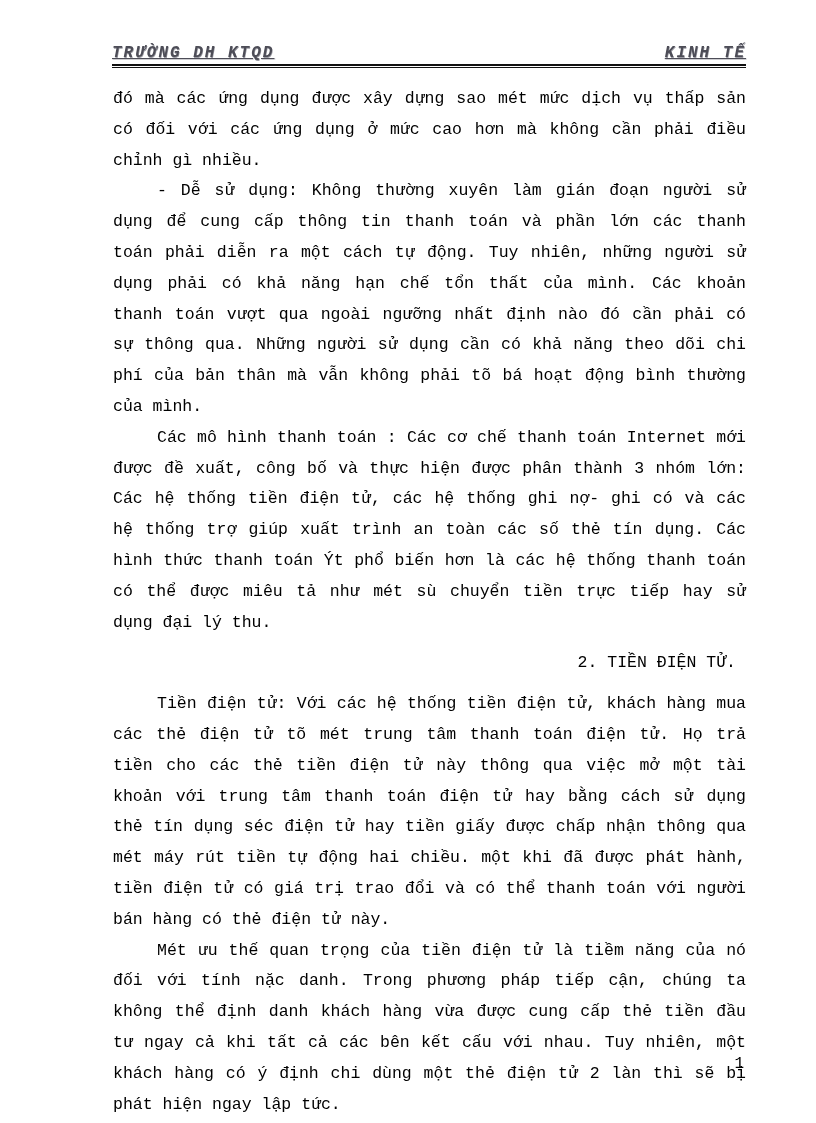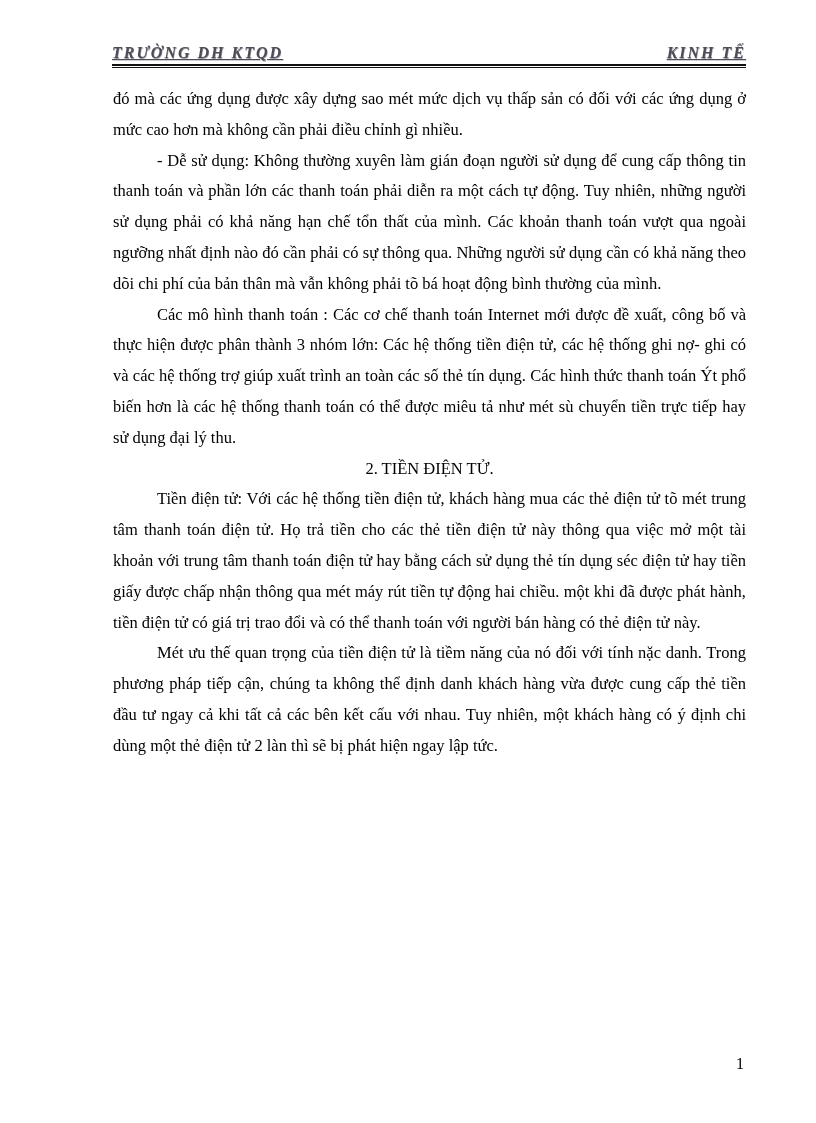--- a/index.html
+++ b/index.html
@@ -6,21 +6,21 @@
     margin: 0;
     padding: 0;
     background: #888;
   }
   .page {
     position: relative;
     width: 816px;
     height: 1123px;
     margin: 0 auto;
     background: #ffffff;
-    font-family: Liberation Serif, serif;
+    font-family: Liberation Mono, monospace;
     color: #000;
     overflow: hidden;
     box-sizing: border-box;
   }
   .header {
     position: absolute;
     top: 44px;
     left: 112px;
     right: 70px;
   }
@@ -59,25 +59,25 @@
     line-height: 30.8px;
     text-align: justify;
   }
   .para {
     margin: 0;
   }
   .para.indent {
     text-indent: 44px;
   }
   .heading {
-    margin: 0;
+    margin: 10px;
     font-size: 16.5px;
     font-weight: normal;
     line-height: 30.8px;
-    text-align: center;
+    text-align: right;
   }
   .footer {
     position: absolute;
     right: 72px;
     bottom: 50px;
     font-size: 16px;
   }
 </style>
 </head>
 <body>

